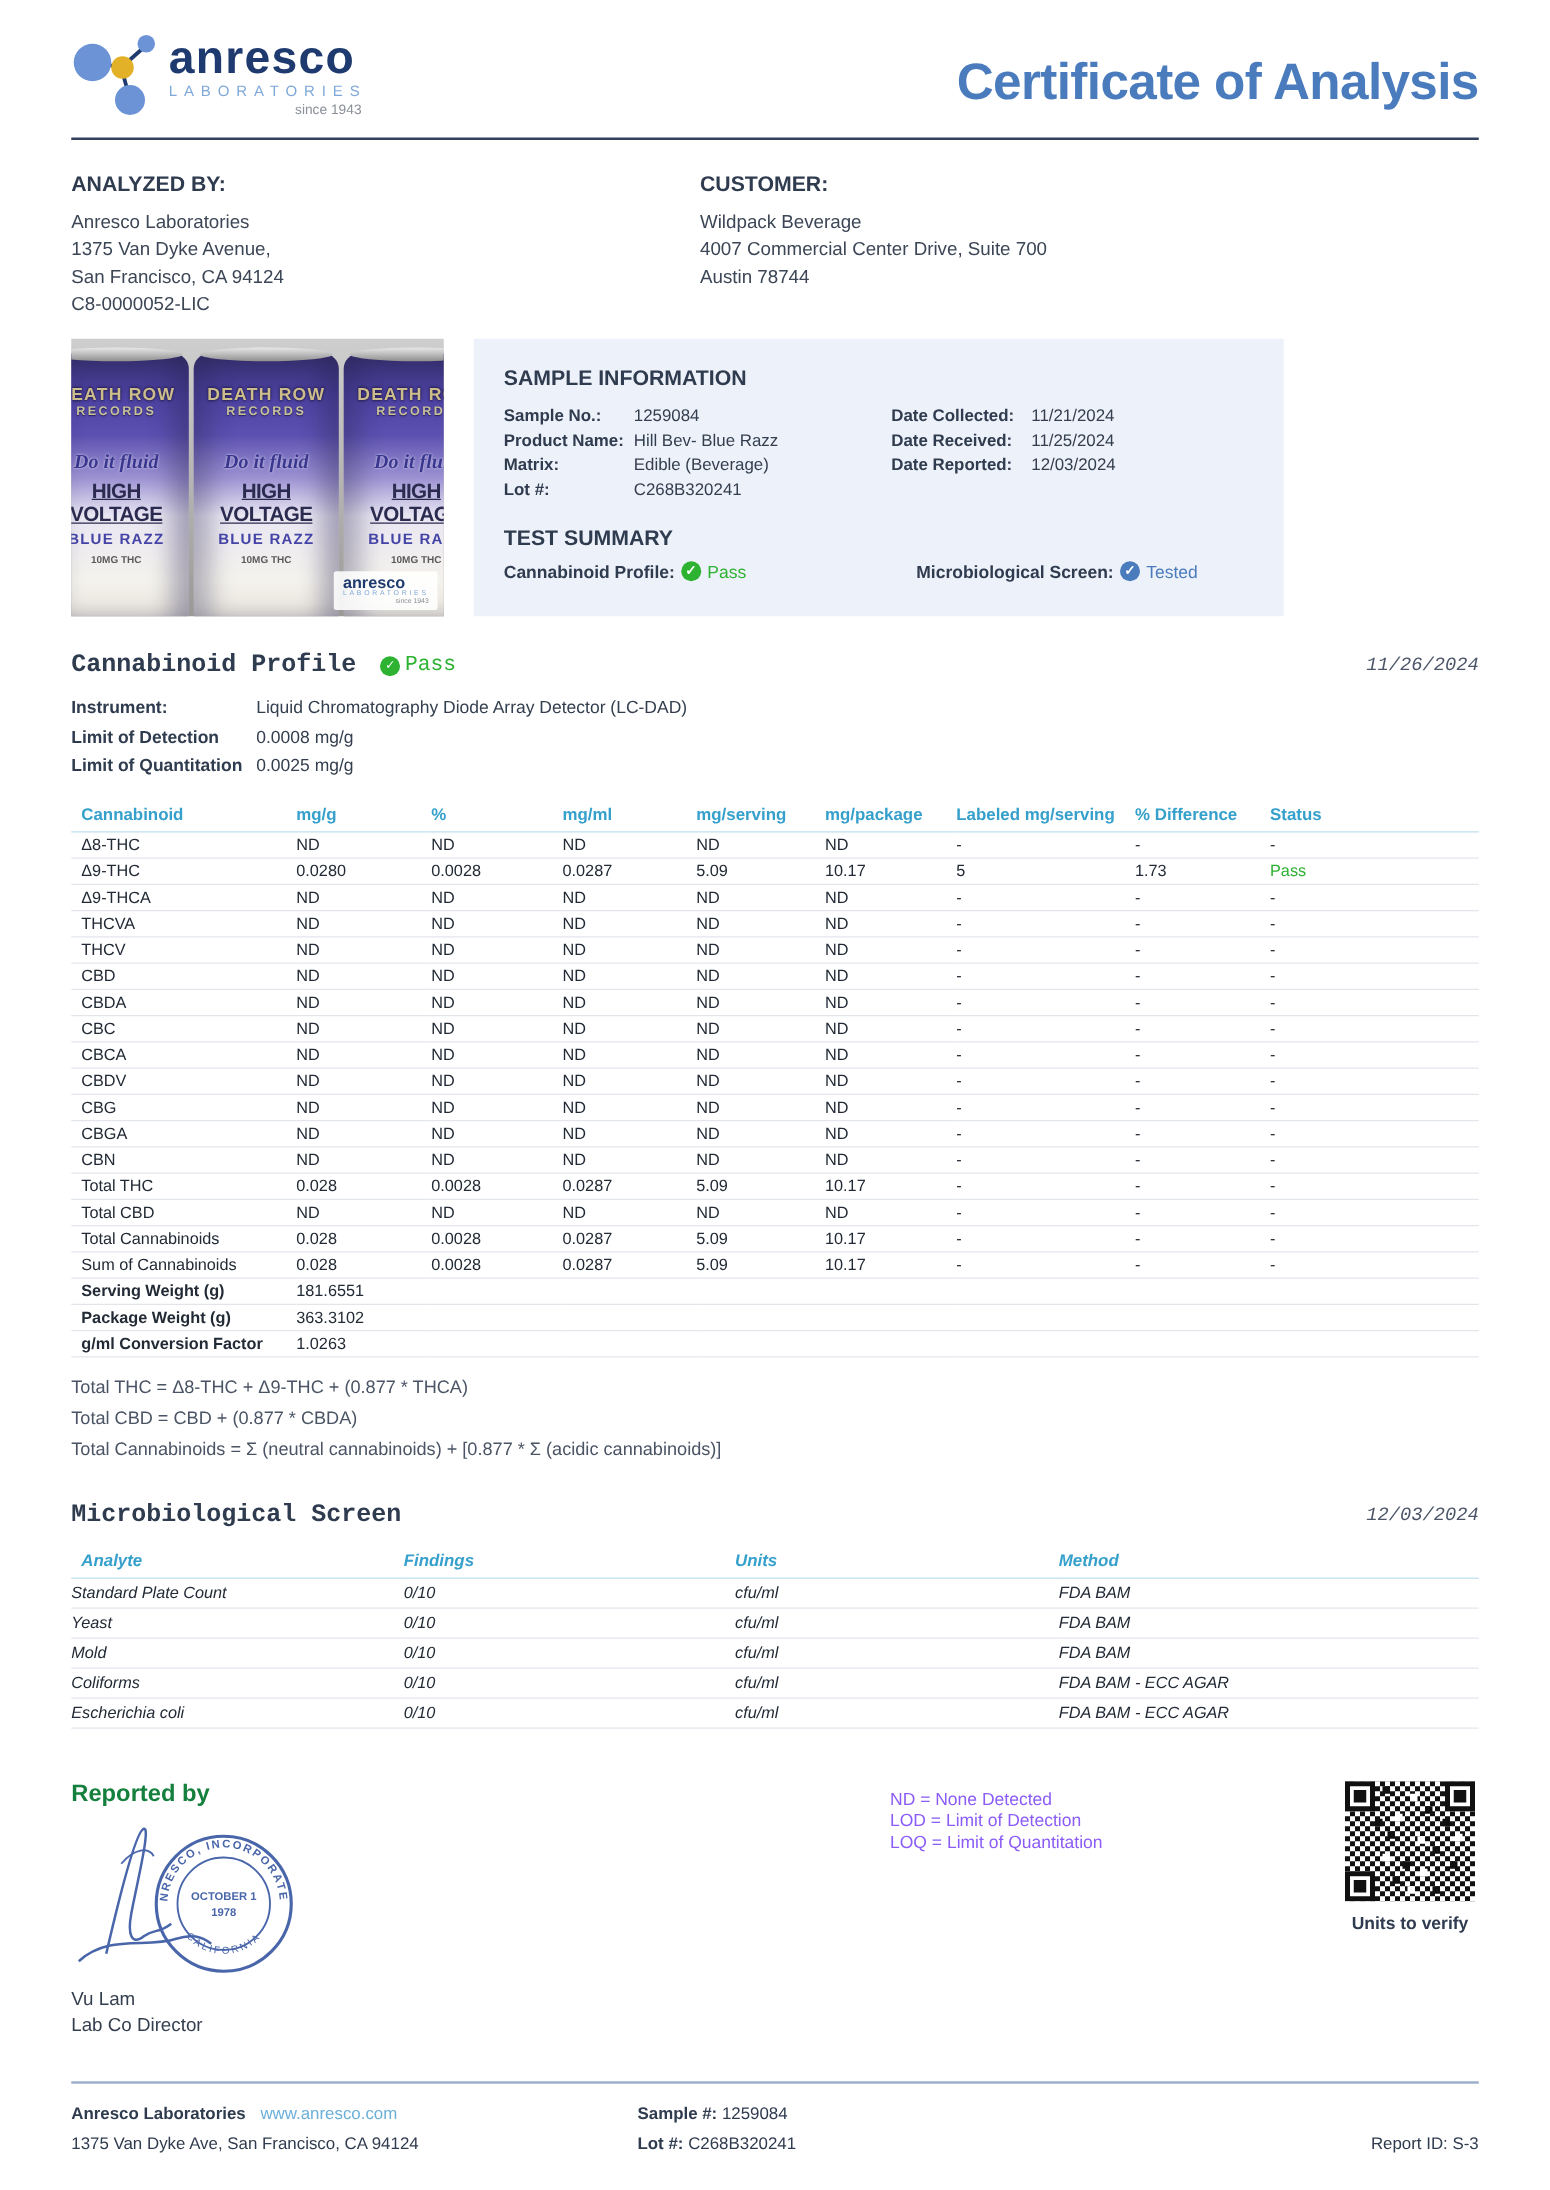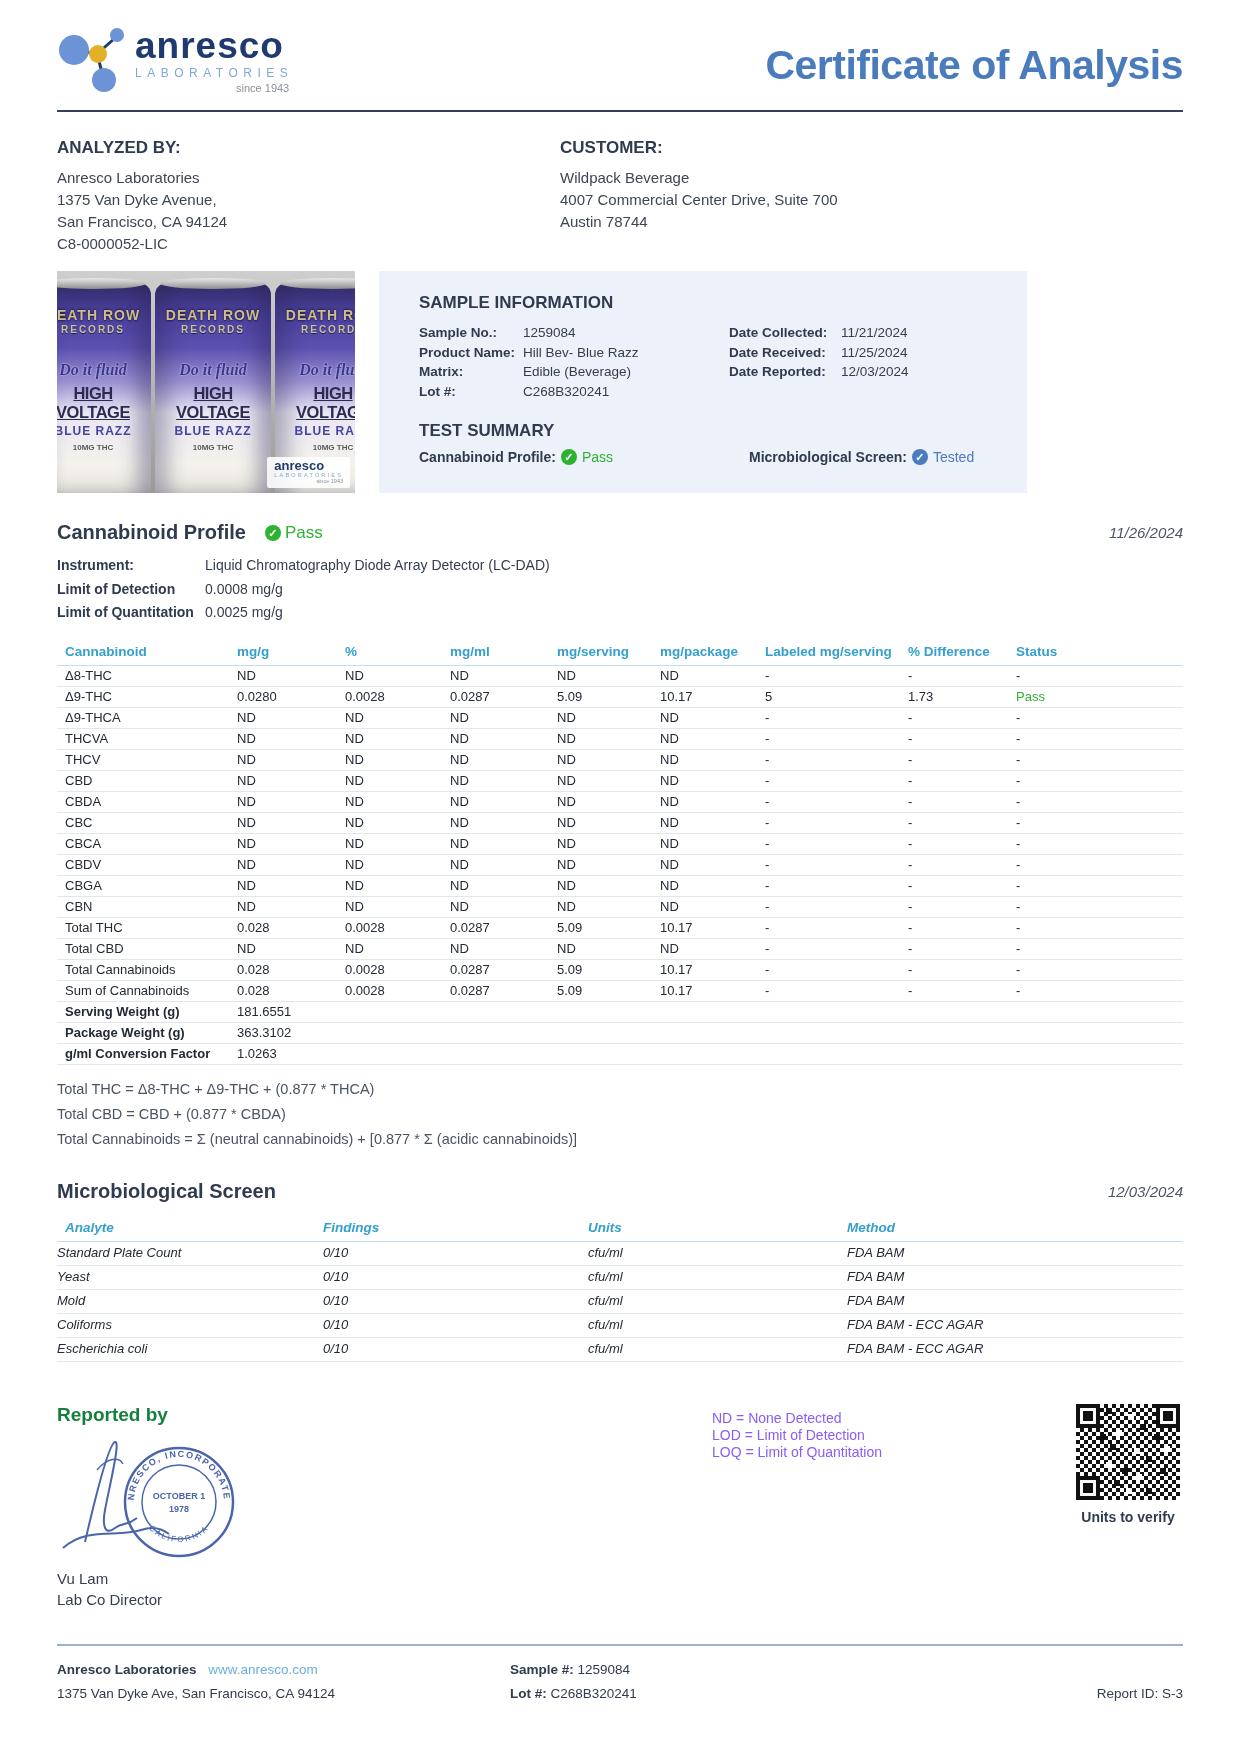--- a/index.html
+++ b/index.html
@@ -45,21 +45,21 @@
     color:#39368f; font-size:16px; text-shadow:0 0 2px rgba(255,255,255,.8); }
   .can-name   { margin-top:5px; font-size:16.5px; font-weight:800; color:#2b2b50; letter-spacing:-0.5px;text-decoration:underline; }
   .can-flavor { margin-top:2px; font-size:12px; font-weight:800; color:#4444a6; letter-spacing:1px; }
   .can-dose   { margin-top:5px; font-size:8px; font-weight:bold; color:#5a5a5a; }
   .photo-watermark { position:absolute; right:5px; bottom:5px; background:rgba(255,255,255,.88);
     padding:3px 7px 4px; text-align:left; border-radius:2px; }
   .wm-name { font-size:13px; font-weight:bold; color:#1e3a6e; line-height:12px; }
   .wm-sub { font-size:5.5px; letter-spacing:2.2px; color:#7fa8d9; }
   .wm-since { font-size:5.5px; color:#8a8f98; text-align:right; }
 
-  .sample-panel { width:648px; margin-left:24px; background:#edf1f9; padding:22px 40px 18px; }
+  .sample-panel { width:648px; margin-left:24px; background:#edf1f9; padding:22px 24px 18px; }
   .si-heading { font-size:17px; font-weight:bold; color:#2f3b4e; margin-bottom:10px; }
   .si-cols { display:flex; }
   .si-col-left { width:310px; }
   .si-field { display:flex; font-size:13.5px; line-height:19.5px; color:#2f3b4e; }
   .si-label { font-weight:bold; width:104px; flex-shrink:0; }
   .si-col-right .si-label { width:112px; }
   .si-value { color:#333e4e; }
   .ts-heading { font-size:17px; font-weight:bold; color:#2f3b4e; margin-top:20px; margin-bottom:8px; }
   .ts-row { display:flex; align-items:center; font-size:14px; }
   .ts-item { display:flex; align-items:center; }
@@ -67,21 +67,21 @@
   .ts-label { font-weight:bold; color:#2f3b4e; }
   .check { display:inline-block; width:16px; height:16px; border-radius:50%; color:#fff;
     font-size:11px; line-height:16px; text-align:center; margin:0 5px; flex-shrink:0; }
   .check::before { content:"✓"; font-weight:bold; }
   .check-green { background:#2db232; }
   .check-blue  { background:#4a7cbd; }
   .status-pass-text { color:#2db232; }
   .status-tested-text { color:#4a7cbd; }
 
   
-  .sec-head { display:flex; align-items:center; margin-top:28px; }
+  .sec-head { display:flex; align-items:center; margin-top:28px;font-family:Liberation Mono, monospace; }
   .sec-title { font-size:20px; font-weight:bold; color:#2f3b4e; }
   .sec-badge { display:flex; align-items:center; margin-left:14px; font-size:17px; color:#2db232; }
   .sec-badge .check { margin-right:4px; }
   .sec-date { margin-left:auto; font-style:italic; color:#4c5668; font-size:15px; }
 
   .meta-block { margin-top:10px; }
   .meta-row { display:flex; font-size:14px; line-height:23.5px; color:#333e4e; }
   .meta-label { font-weight:bold; color:#2f3b4e; width:148px; flex-shrink:0; }
 
   
@@ -443,20 +443,31 @@
             <td>ND</td>
             <td>ND</td>
             <td>ND</td>
             <td>ND</td>
             <td>ND</td>
             <td>-</td>
             <td>-</td>
             <td>-</td>
           </tr>
 
+          <tr>
+            <td>CBG</td>
+            <td>ND</td>
+            <td>ND</td>
+            <td>ND</td>
+            <td>ND</td>
+            <td>ND</td>
+            <td>-</td>
+            <td>-</td>
+            <td>-</td>
+          </tr>
 
           <tr>
             <td>CBGA</td>
             <td>ND</td>
             <td>ND</td>
             <td>ND</td>
             <td>ND</td>
             <td>ND</td>
             <td>-</td>
             <td>-</td>

